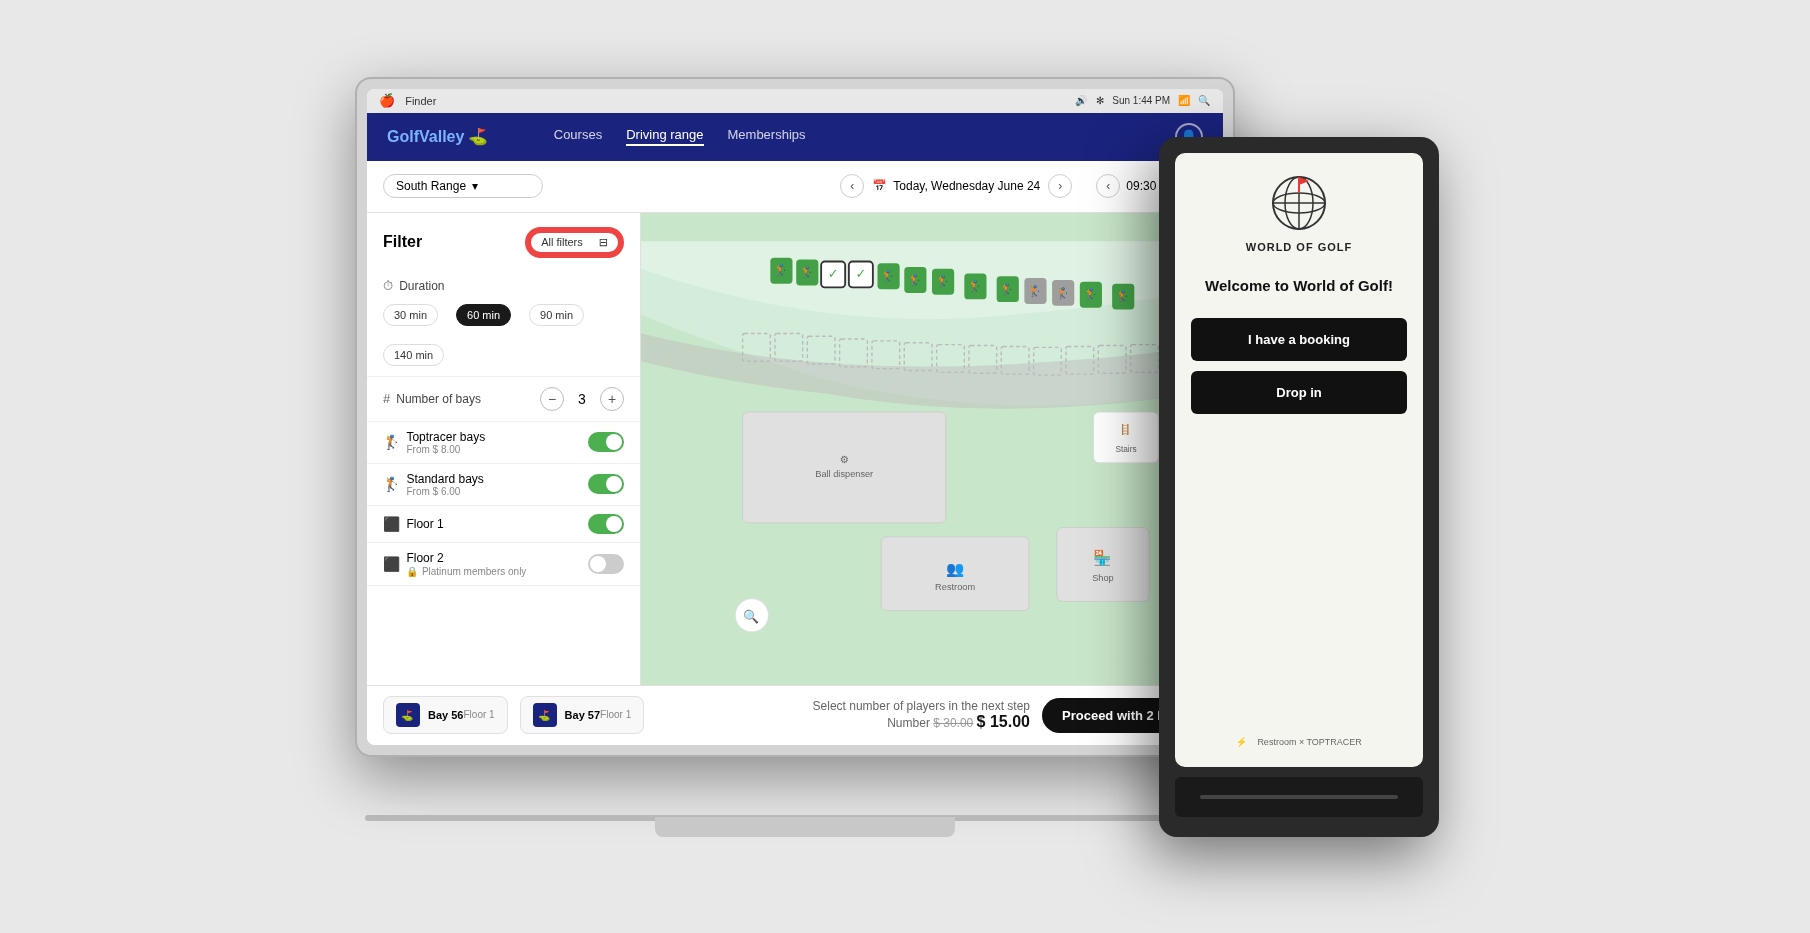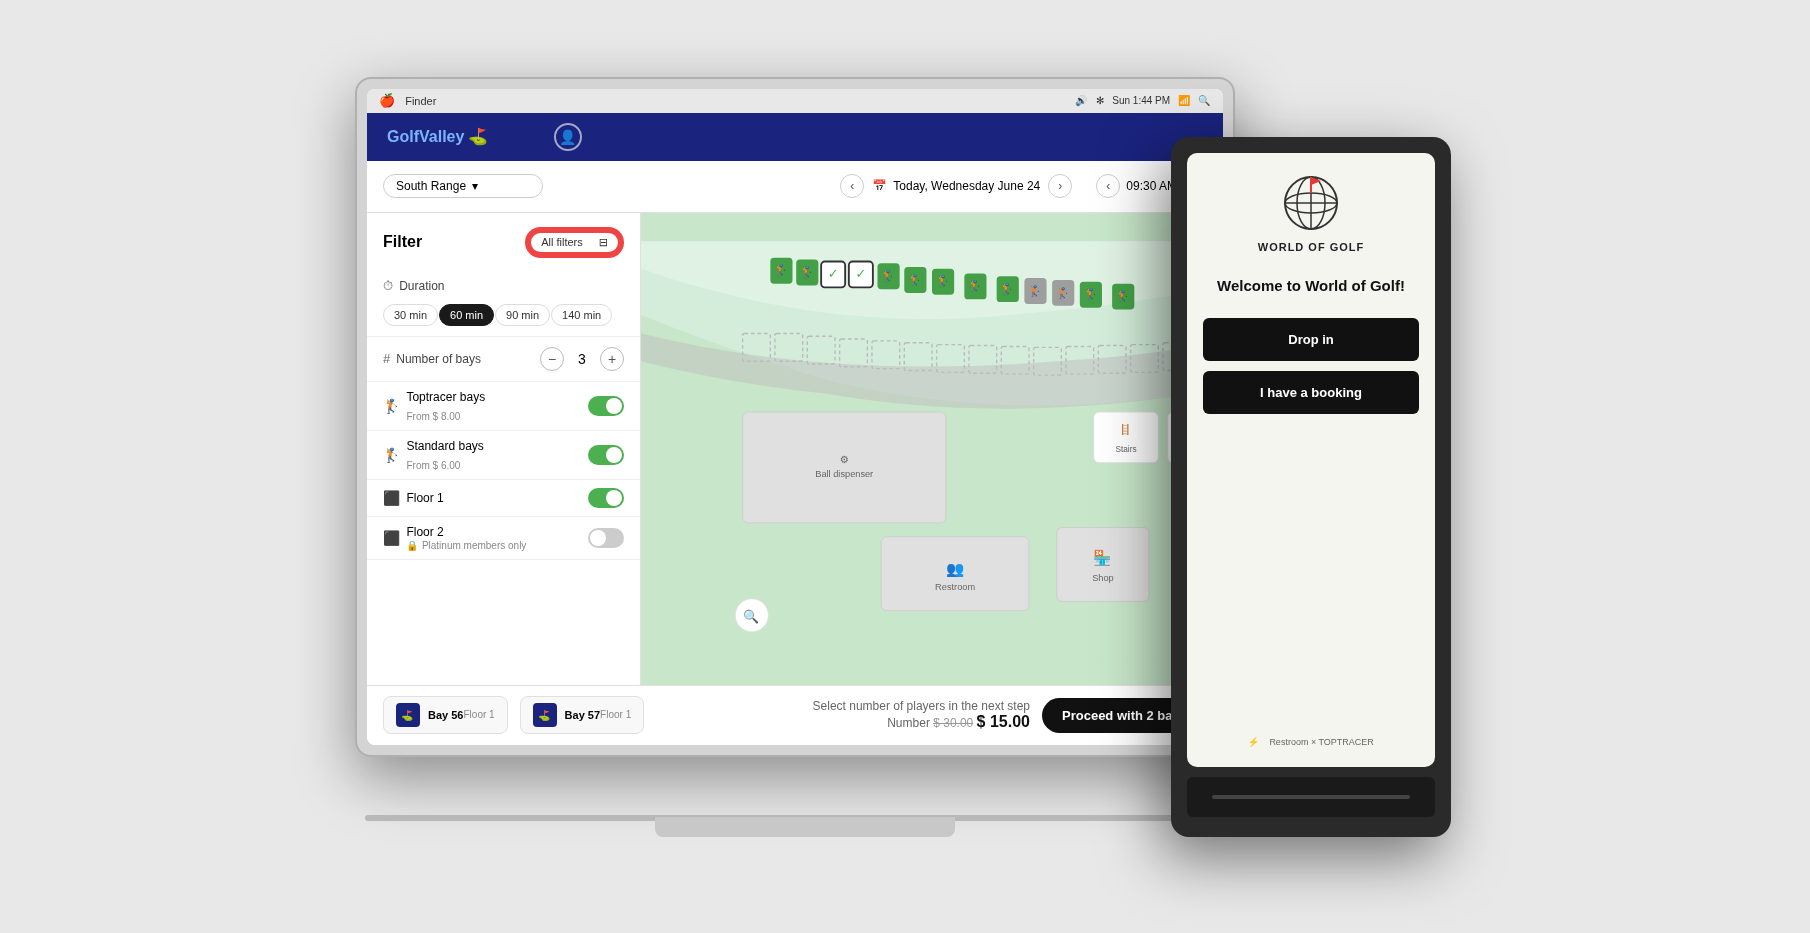--- a/index.html
+++ b/index.html
@@ -223,21 +223,21 @@
       gap: 6px;
       font-size: 12px;
       font-weight: 500;
       color: #444;
       margin-bottom: 10px;
     }
     .section-icon { color: #666; font-size: 13px; }
 
     .duration-pills {
       display: flex;
-      gap: 1px;
+      gap: 18px;
       flex-wrap: wrap;
     }
     .pill {
       padding: 4px 10px;
       border-radius: 16px;
       border: 1px solid #ddd;
       font-size: 11px;
       cursor: pointer;
       background: #fff;
       color: #333;
@@ -281,21 +281,21 @@
     .toggle-row {
       display: flex;
       align-items: center;
       justify-content: space-between;
       padding: 8px 16px;
       border-bottom: 1px solid #f0f0f0;
     }
     .toggle-info { display: flex; flex-direction: column; }
     .toggle-label-row { display: flex; align-items: center; gap: 6px; }
     .toggle-label { font-size: 12px; font-weight: 500; }
-    .toggle-sub { font-size: 10px; color: #888; margin-top: 7px; }
+    .toggle-sub { font-size: 10px; color: #888; margin-top: 0; }
     .toggle-sub-warn { font-size: 10px; color: #888; margin-top: 1px; display: flex; align-items: center; gap: 3px; }
     .toggle-icon { font-size: 14px; color: #555; }
 
     .toggle {
       width: 36px;
       height: 20px;
       border-radius: 10px;
       position: relative;
       cursor: pointer;
     }
@@ -400,21 +400,21 @@
       transform: translateX(-50%);
       width: 880px;
       height: 6px;
       background: #b8b8b8;
       border-radius: 3px;
     }
 
     
     .kiosk {
       position: absolute;
-      right: 4px;
+      right: 16px;
       top: 60px;
       width: 280px;
       height: 700px;
       background: #2a2a2a;
       border-radius: 18px;
       box-shadow: -10px 20px 60px rgba(0,0,0,0.5);
       display: flex;
       flex-direction: column;
       align-items: center;
       padding: 16px 16px 20px;
@@ -527,20 +527,25 @@
             <span>🔍</span>
           </div>
         </div>
 
         <div class="app-content">
 
           <div class="nav-bar">
             <div class="nav-logo">
               <span>GolfValley</span>
               <span> ⛳</span>
+            </div>
+            <div class="nav-links">
+              <a class="nav-link">Courses</a>
+              <a class="nav-link active">Driving range</a>
+              <a class="nav-link">Memberships</a>
             </div>
             <div class="nav-user">👤</div>
           </div>
 
           <div class="toolbar">
             <div class="range-selector">
               <span>South Range</span>
               <span>▾</span>
             </div>
             <div class="toolbar-spacer"></div>
@@ -794,22 +799,22 @@
           <line x1="30" y1="4" x2="30" y2="56" stroke="#333" stroke-width="1.5"></line>
 
           <line x1="30" y1="4" x2="30" y2="20" stroke="#e53935" stroke-width="2"></line>
           <polygon points="30,4 40,8 30,12" fill="#e53935"></polygon>
         </svg>
         <span class="kiosk-brand">WORLD OF GOLF</span>
       </div>
 
       <div class="kiosk-welcome">Welcome to World of Golf!</div>
 
+      <button class="kiosk-btn">I have a booking</button>
       <button class="kiosk-btn">Drop in</button>
-      <button class="kiosk-btn">I have a booking</button>
 
       <div class="kiosk-footer">
         <span>⚡</span>
         <span>Restroom × TOPTRACER</span>
       </div>
     </div>
     <div class="kiosk-bottom">
       <div class="kiosk-stripe"></div>
     </div>
   </div>

